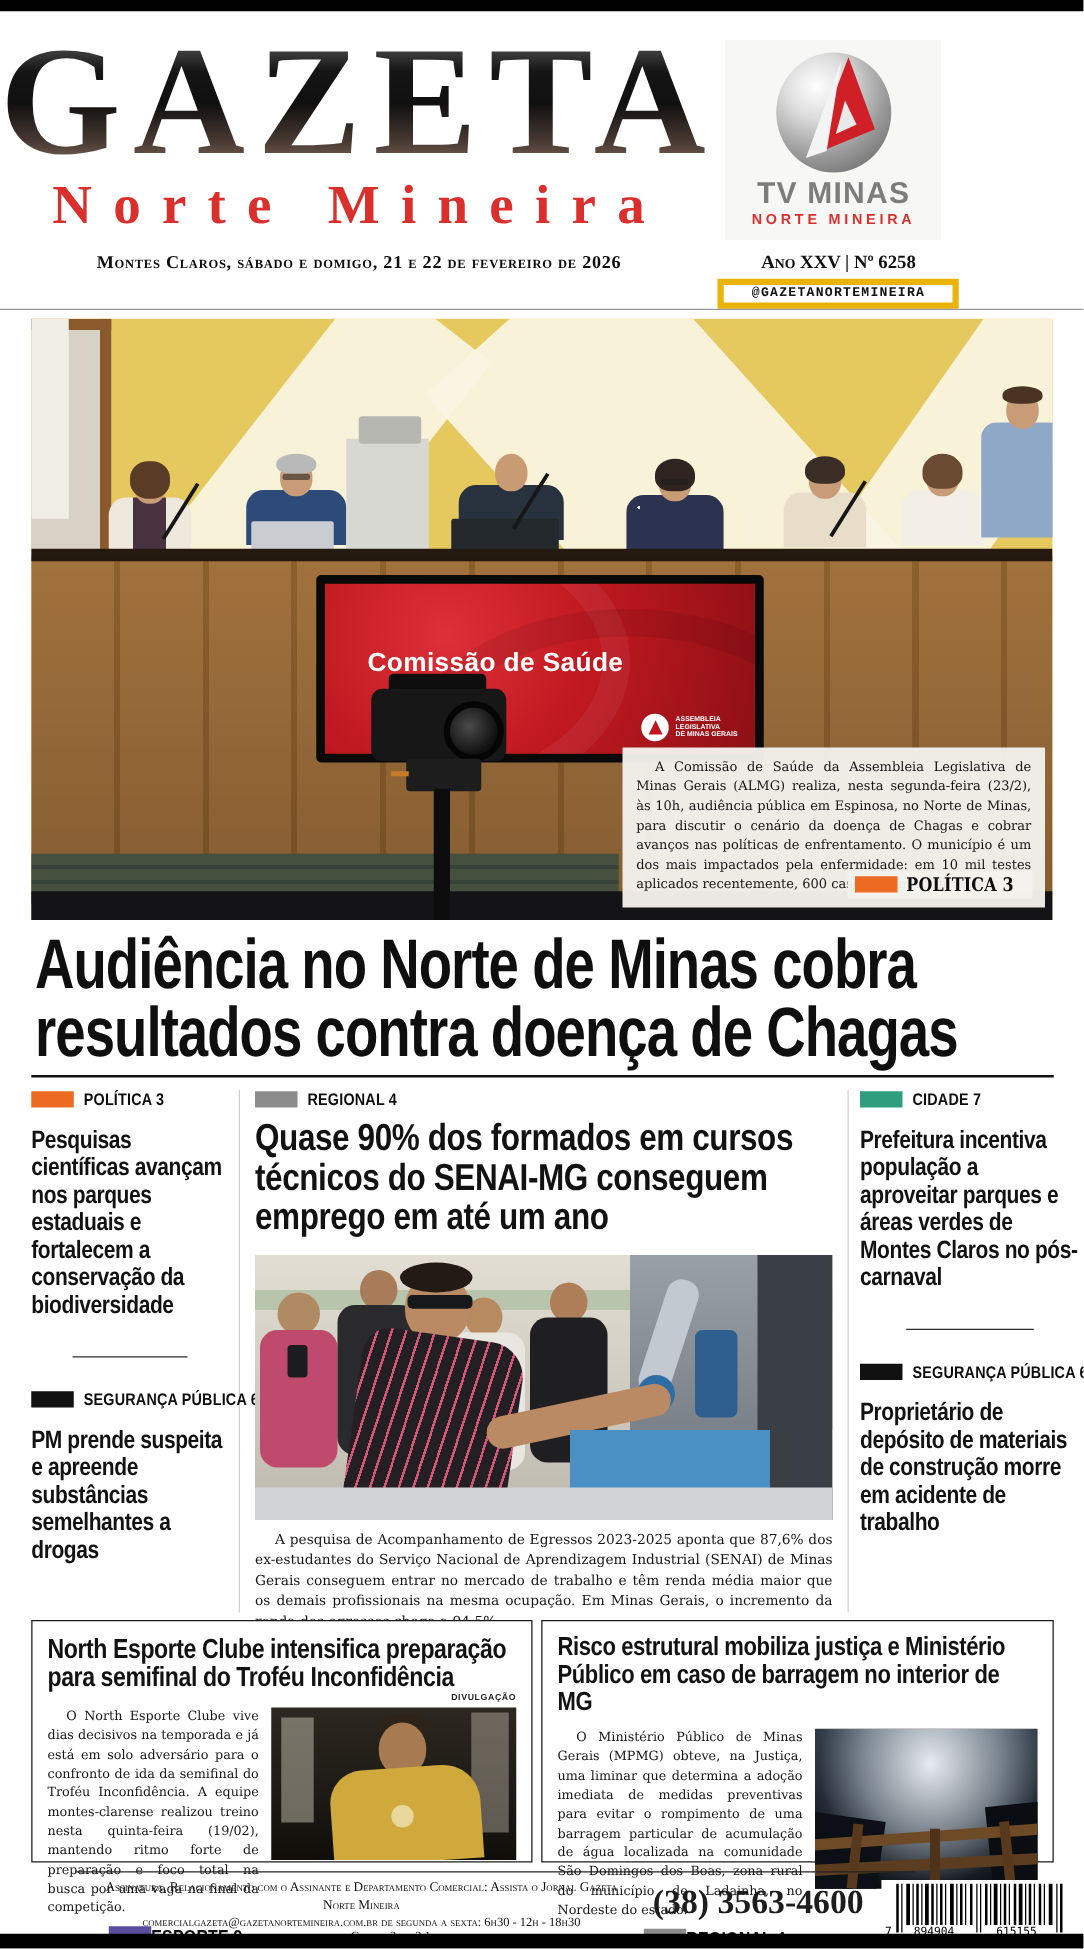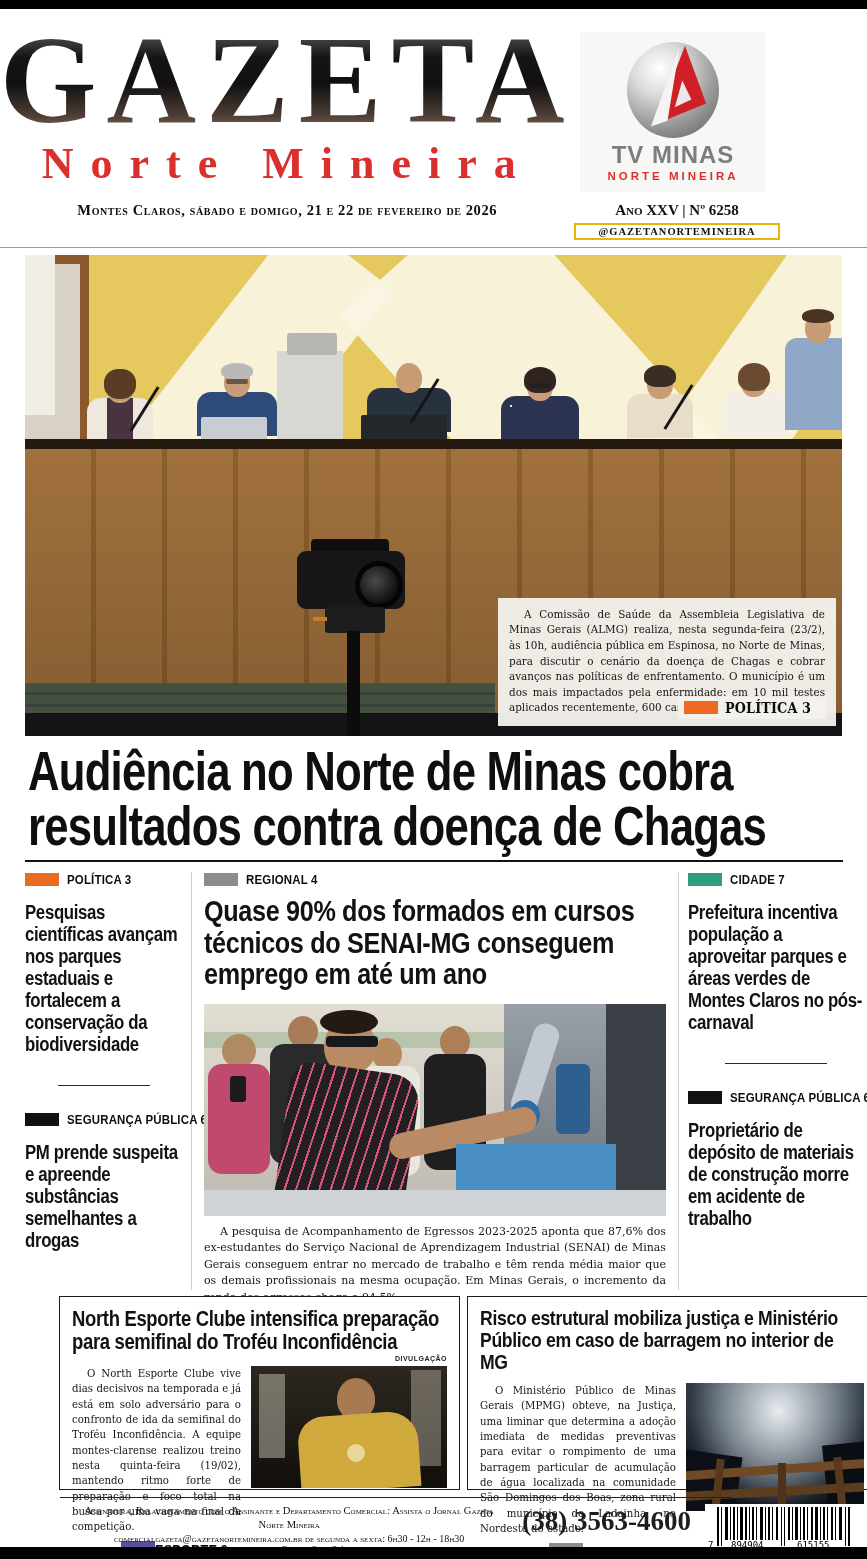--- a/index.html
+++ b/index.html
@@ -24,22 +24,22 @@
   .tv-box{margin:10px 14px 0 6px;background:#f7f7f5;padding:8px 0 10px;}
   .tv-sphere{position:relative;width:92px;height:96px;margin:2px auto 4px;border-radius:50%;
              background:radial-gradient(circle at 35% 28%,#ffffff 0%,#dcdcdc 28%,#a0a0a0 58%,#6d6d6d 88%,#585858 100%);}
   .tv-sail-red{position:absolute;inset:0;background:#cf2027;clip-path:polygon(63% 4%,30% 86%,86% 64%);}
   .tv-sail-white{position:absolute;inset:0;background:#f4f4f4;clip-path:polygon(57% 6%,26% 88%,44% 82%);}
   .tv-sail-hole{position:absolute;inset:0;background:#e9e9e9;clip-path:polygon(60% 40%,52% 68%,70% 60%);}
   .tv-name{font-weight:bold;font-size:24px;color:#7d7d7d;letter-spacing:1px;line-height:1.05;}
   .tv-region{font-weight:bold;font-size:11.5px;color:#d9302e;letter-spacing:3px;margin-top:3px;}
   .edition{font-family:"Liberation Serif",serif;font-variant:small-caps;font-weight:bold;
            font-size:15px;margin-top:10px;}
-  .social{display:inline-block;border:2px solid #eab308;padding:1px 22px;margin-top:4px;
-          font-family:Liberation Serif, serif;font-weight:bold;font-size:10.5px;letter-spacing:1px;}
+  .social{display:inline-block;border:5px solid #eab308;padding:1px 22px;margin-top:4px;
+          font-family:Liberation Mono, monospace;font-weight:bold;font-size:10.5px;letter-spacing:1px;}
   .rule-mast{position:absolute;top:247px;left:0;width:867px;border-top:1px solid #9a9a9a;}
 
   
   .hero{position:absolute;top:255px;left:25px;width:817px;height:481px;background:#e6c95e;overflow:hidden;}
   .wshape{position:absolute;background:rgba(250,245,228,.92);}
   .door{position:absolute;left:0;top:0;width:64px;height:250px;background:#d8d2c6;
         border-right:9px solid #8a5a2c;border-top:9px solid #8a5a2c;box-sizing:border-box;}
   .curtain{position:absolute;left:0;top:0;width:30px;height:160px;background:#f1eee6;}
   .deskband{position:absolute;left:0;top:190px;width:817px;height:291px;
             background:repeating-linear-gradient(90deg,#a8763f 0 66px,#92632f 66px 71px);}
@@ -101,21 +101,21 @@
   .col-l .hl,.col-r .hl{font-size:20px;margin-top:14px;line-height:1.1;}
   .col-c .hl{font-size:30px;margin-top:8px;}
   .story-divider{width:58%;margin:30px auto 26px;border-top:1.5px solid #2c2c2c;}
   .senai-photo{position:relative;width:462px;height:212px;margin-top:14px;overflow:hidden;
                background:linear-gradient(180deg,#e3ded3 0%,#cdc8bd 60%,#bdb8ad 100%);}
   .senai-caption{font-family:"DejaVu Serif",serif;font-size:11px;line-height:1.5;text-align:justify;
                  margin-top:8px;color:#151515;}
   .senai-caption p{margin:0;text-indent:16px;}
 
   
-  .boxes{position:absolute;top:1296px;left:25px;width:772px;display:flex;gap:7px;margin-left:34px;}
+  .boxes{position:absolute;top:1296px;left:25px;width:772px;display:flex;gap:7px;}
   .nbox{border:1.5px solid #1a1a1a;box-sizing:border-box;background:#fff;padding:6px 12px 10px;}
   .nbox-l{width:401px;height:194px;}
   .nbox-r{width:410px;height:194px;}
   .nbox .hl{font-size:22px;margin-top:4px;}
   .nbox-r .hl{font-size:21px;}
   .box-row{display:flex;gap:10px;margin-top:4px;}
   .box-text{font-family:"DejaVu Serif",serif;font-size:10.2px;line-height:1.5;text-align:justify;color:#161616;}
   .box-text p{margin:0;text-indent:15px;}
   .box-tag{display:flex;justify-content:flex-end;margin-top:7px;}
   .credit{text-align:right;font-weight:bold;font-size:7px;letter-spacing:.5px;color:#222;margin-top:2px;}
@@ -222,20 +222,37 @@
     <div class="mic" style="left:118px;top:128px;"></div>
     <div class="mic" style="left:398px;top:120px;"></div>
     <div class="mic" style="left:652px;top:126px;"></div>
 
     <div class="deskband"></div>
     <div class="desktrim"></div>
     <div class="deskshade"></div>
     <div class="benchband"></div>
     <div class="blackband"></div>
 
+    <div class="screen">
+      <div class="screen-in">
+        <div class="swoosh" style="left:-120px;top:-60px;"></div>
+        <div class="swoosh" style="left:60px;top:20px;border-color:rgba(0,0,0,.08);"></div>
+        <div class="screen-title">Comissão de Saúde</div>
+        <div class="almg">
+          <div class="almg-circle">
+              <div class="almg-tri"></div>
+            </div>
+          <div class="almg-txt">
+            <div>ASSEMBLEIA</div>
+            <div>LEGISLATIVA</div>
+            <div>DE MINAS GERAIS</div>
+          </div>
+        </div>
+      </div>
+    </div>
 
     <div class="cam-top"></div>
     <div class="cam-head"></div>
     <div class="cam-lens"></div>
     <div class="cam-base"></div>
     <div class="cam-wire"></div>
     <div class="cam-pole"></div>
 
     <div class="hero-caption">
       <p>A Comissão de Saúde da Assembleia Legislativa de Minas Gerais (ALMG) realiza, nesta segunda-feira (23/2), às 10h, audiência pública em Espinosa, no Norte de Minas, para discutir o cenário da doença de Chagas e cobrar avanços nas políticas de enfrentamento. O município é um dos mais impactados pela enfermidade: em 10 mil testes aplicados recentemente, 600 casos foram confirmados</p>

